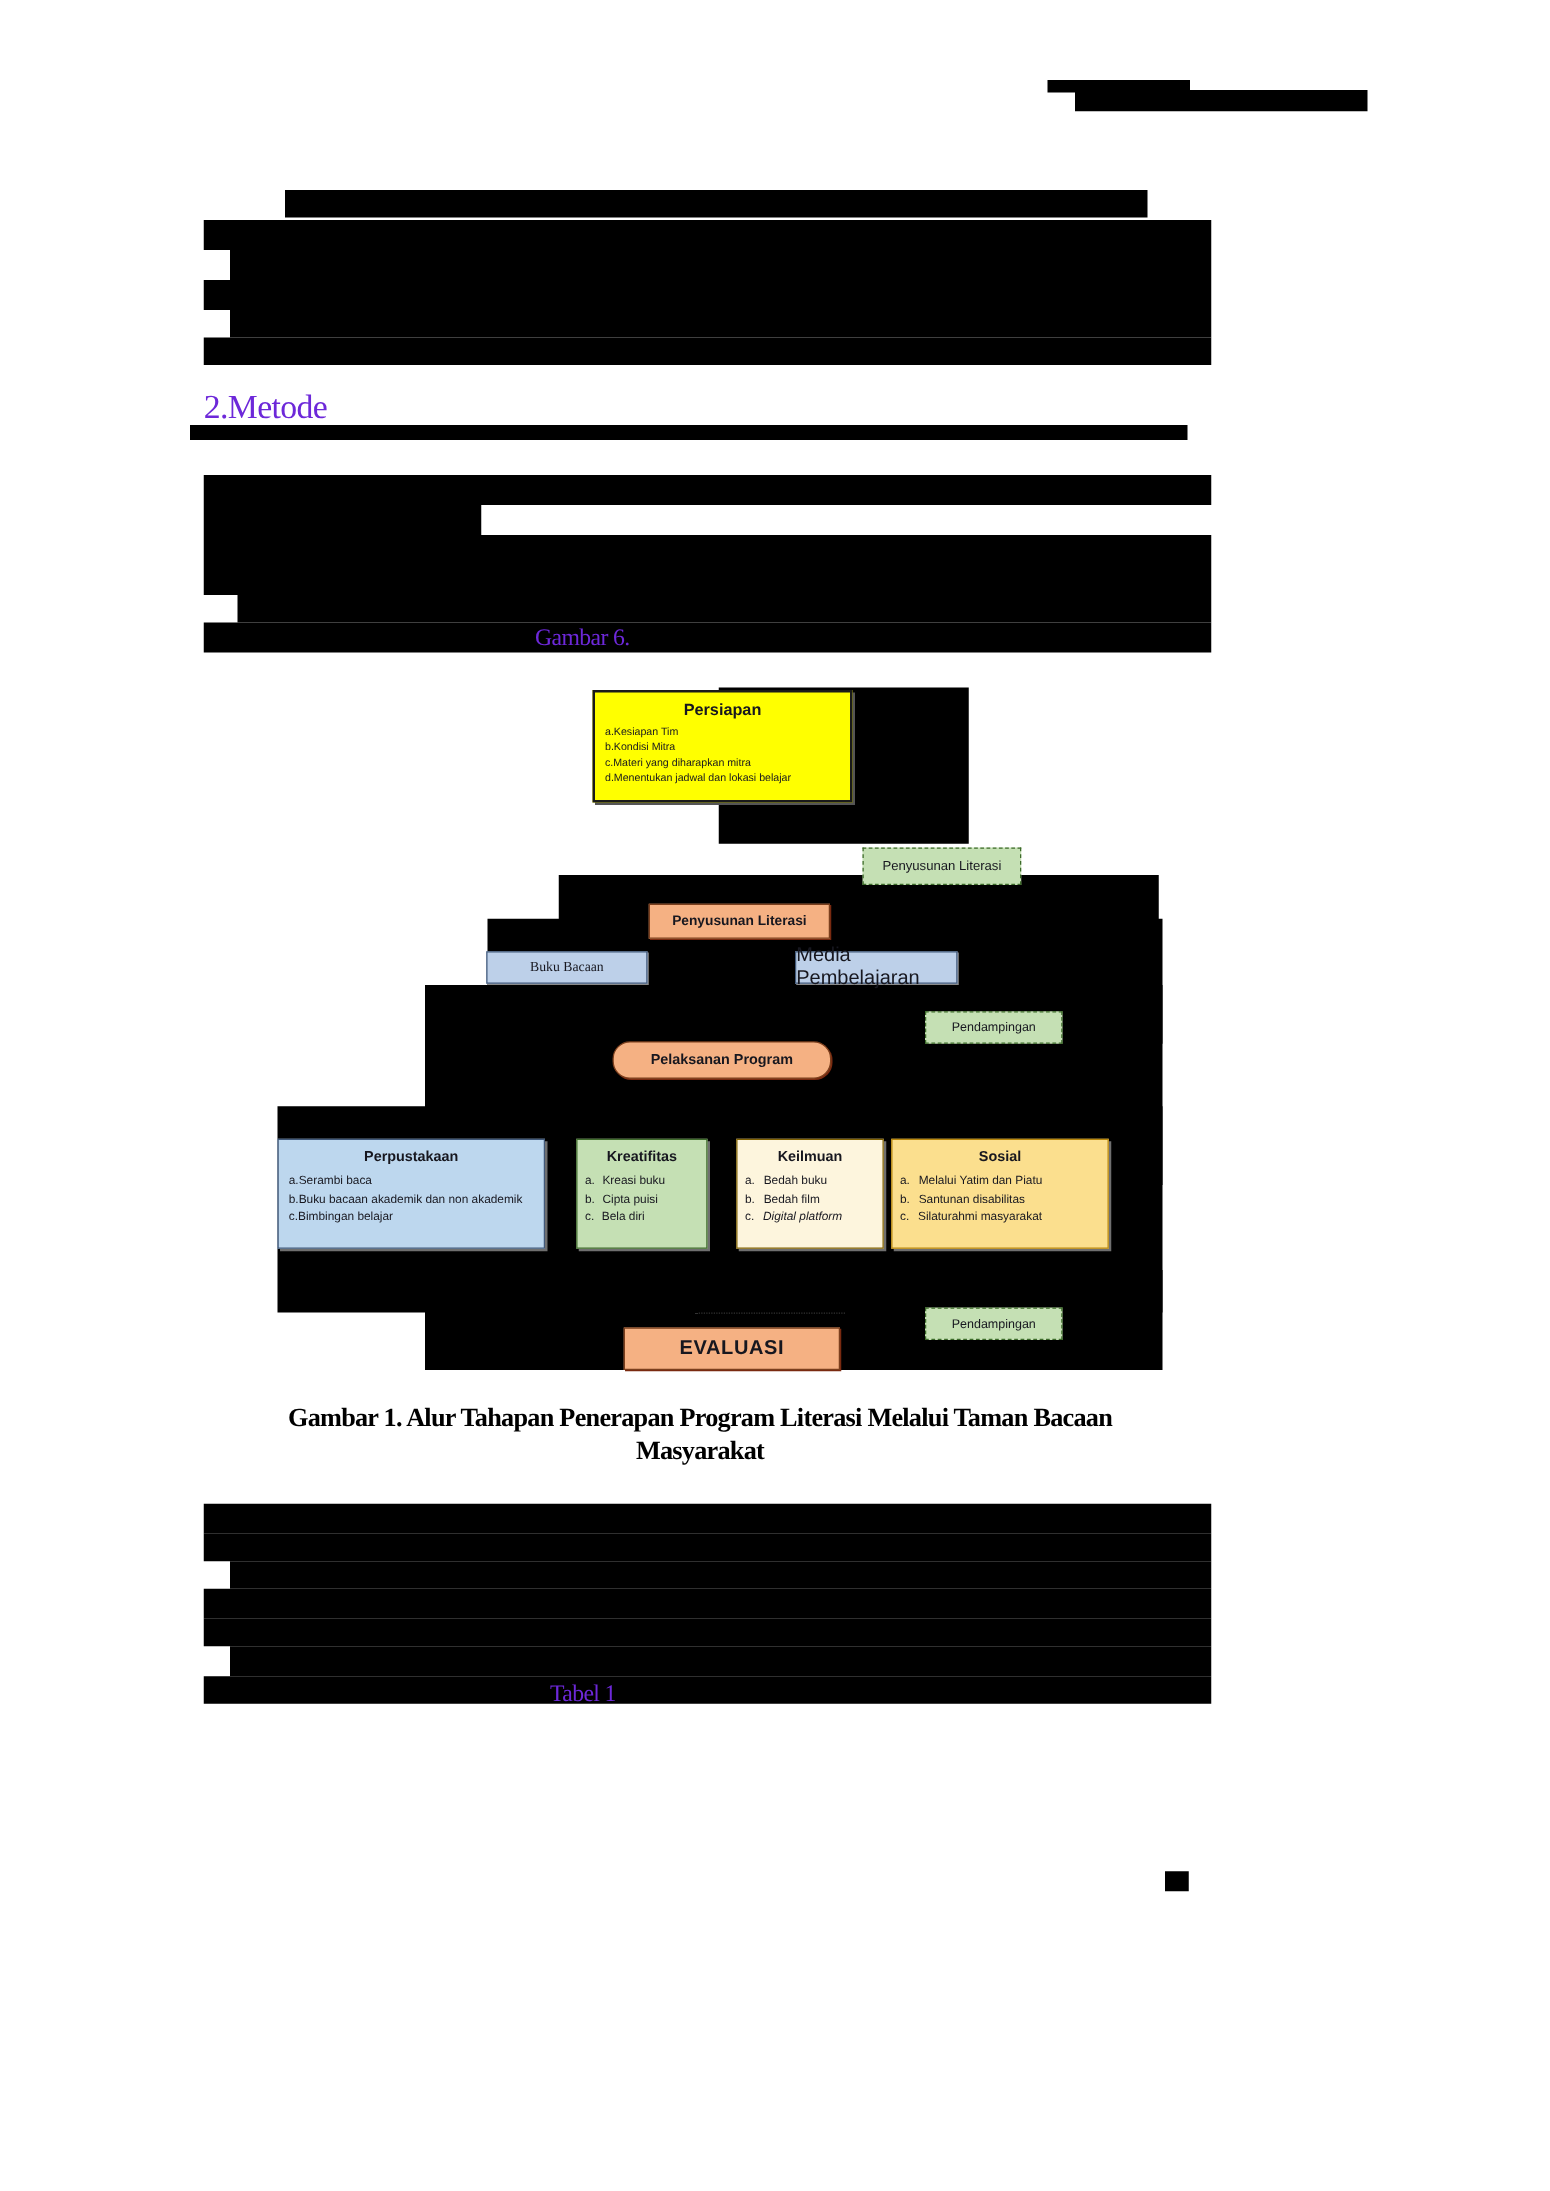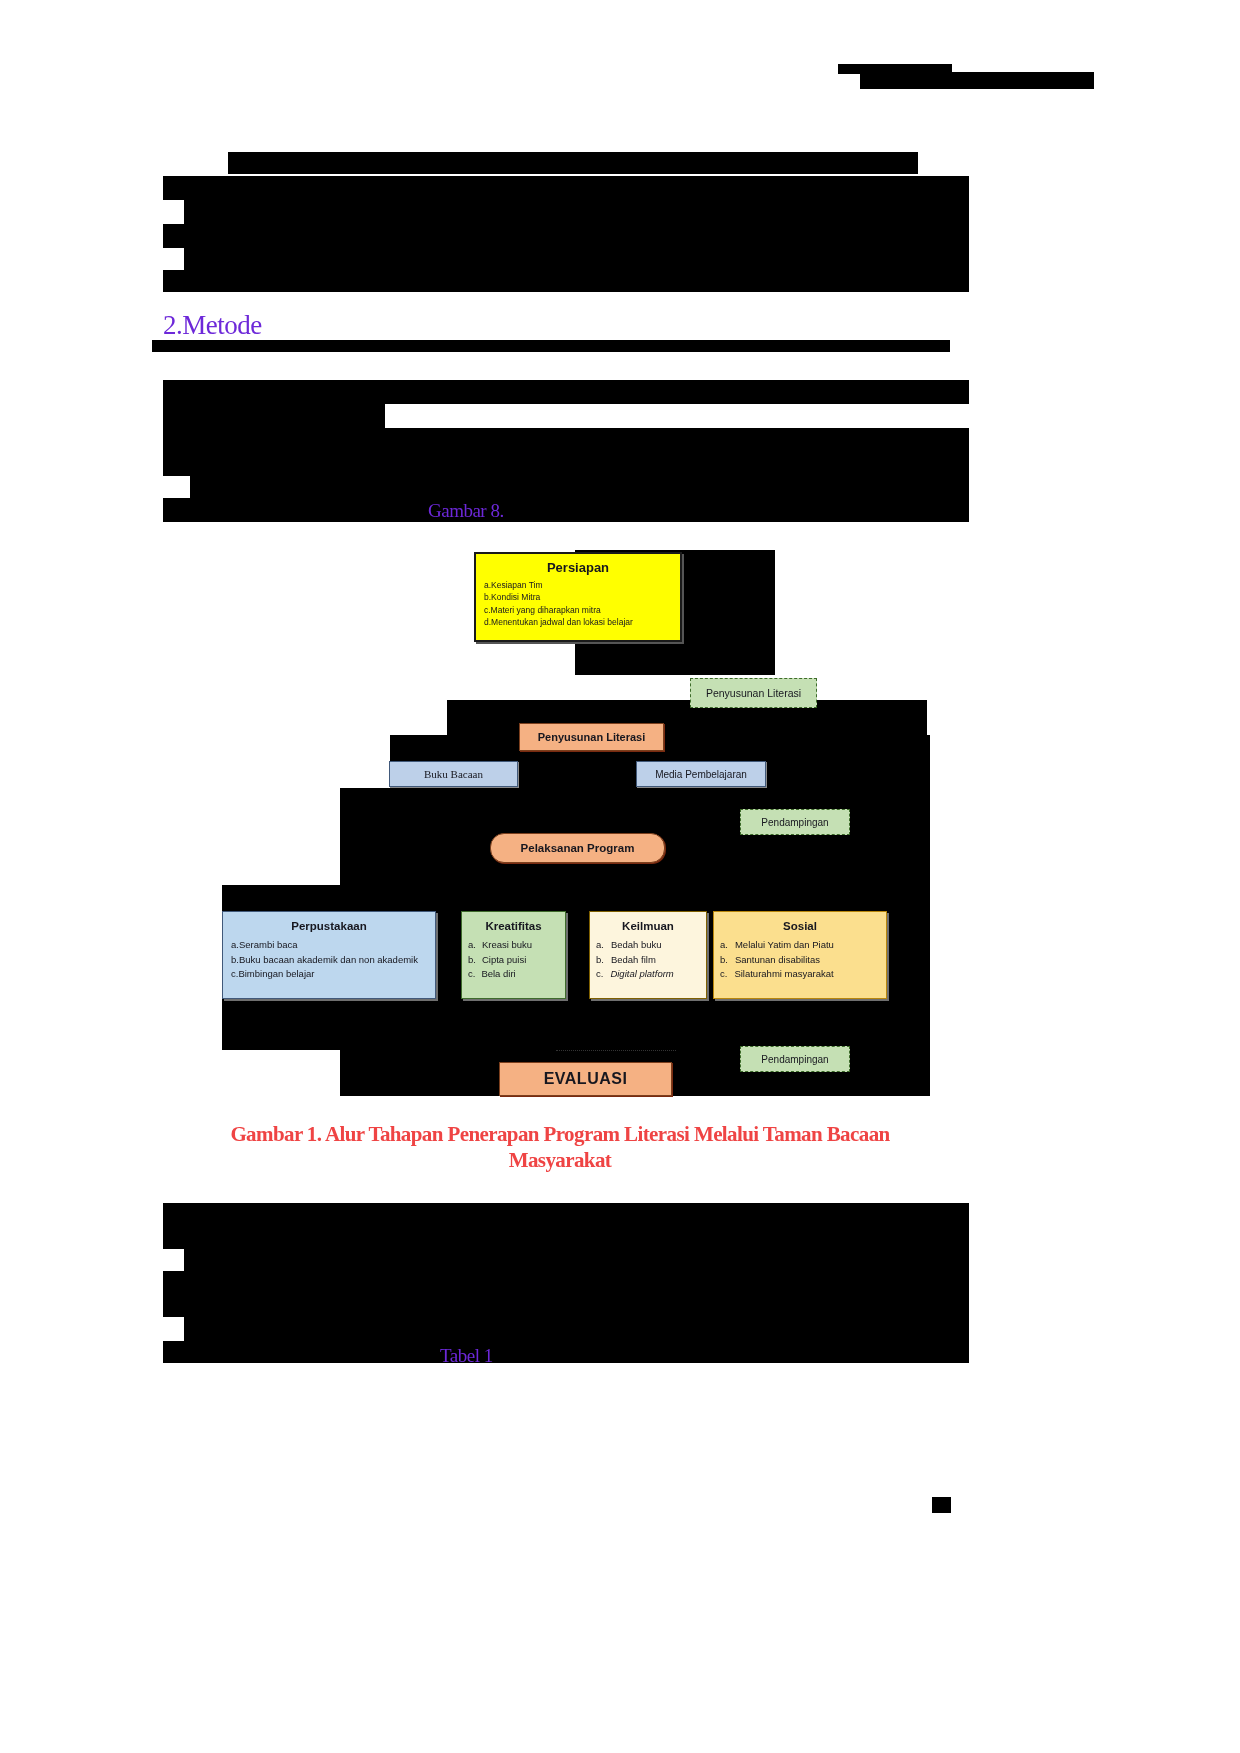--- a/index.html
+++ b/index.html
@@ -4,21 +4,21 @@
 <style>
   html,body{margin:0;padding:0;background:#ffffff;}
   body{width:1240px;height:1753px;position:relative;font-family:"Liberation Sans",sans-serif;overflow:hidden;}
   .page{position:absolute;inset:0;background:#fff;}
 
   
   .redact{position:absolute;background:#000;}
 
   .heading{position:absolute;color:#6d28d9;font-weight:normal;font-family:"Liberation Serif",serif;letter-spacing:-0.5px;}
 
-  .caption{position:absolute;color:#ef4444;font-weight:bold;font-family:"Liberation Serif",serif;
+  .caption{position:absolute;color:#000000;font-weight:bold;font-family:"Liberation Serif",serif;
            text-align:center;line-height:1.22;letter-spacing:-0.6px;}
 
   
   .fc{position:absolute;left:0;top:530;width:1240px;height:640px;}
   .node{position:absolute;box-sizing:border-box;font-family:"Liberation Sans",sans-serif;
         color:#17171f;}
   .node .ttl{font-weight:bold;text-align:center;display:block;}
   .node ul{margin:0;padding:0;list-style:none;}
   .node li{white-space:nowrap;}
 
@@ -52,21 +52,21 @@
   <div class="redact" style="left:152px;top:340px;width:798px;height:12px;"></div>
   <div class="heading" style="left:163px;top:310px;font-size:27px;">2.Metode</div>
 
   <div class="redact" style="left:163px;top:380px;width:806px;height:24px;"></div>
   <div class="redact" style="left:163px;top:404px;width:222px;height:24px;"></div>
   <div class="redact" style="left:163px;top:428px;width:806px;height:24px;"></div>
   <div class="redact" style="left:163px;top:452px;width:806px;height:24px;"></div>
   <div class="redact" style="left:190px;top:476px;width:779px;height:22px;"></div>
   <div class="redact" style="left:163px;top:498px;width:806px;height:24px;"></div>
 
-  <div class="heading" style="left:428px;top:500px;font-size:19px;">Gambar 8.</div>
+  <div class="heading" style="left:428px;top:500px;font-size:19px;">Gambar 6.</div>
 
   <div class="fc" style="top:530px;">
 
     <div class="redact" style="left:575px;top:20px;width:200px;height:125px;"></div>
     <div class="redact" style="left:447px;top:170px;width:480px;height:90px;"></div>
     <div class="redact" style="left:390px;top:205px;width:540px;height:100px;"></div>
     <div class="redact" style="left:340px;top:258px;width:590px;height:160px;"></div>
     <div class="redact" style="left:222px;top:355px;width:708px;height:165px;"></div>
     <div class="redact" style="left:340px;top:486px;width:590px;height:80px;"></div>
 
@@ -86,21 +86,21 @@
 
     <div class="node n-orange" style="left:519px;top:193px;width:145px;height:28px;display:flex;align-items:center;justify-content:center;">
       <span style="font-size:11px;font-weight:600;">Penyusunan  Literasi</span>
     </div>
 
     <div class="node n-blue" style="left:389px;top:231px;width:129px;height:26px;display:flex;align-items:center;justify-content:center;">
       <span style="font-size:11px;font-family:'Liberation Serif',serif;">Buku Bacaan</span>
     </div>
 
     <div class="node n-blue" style="left:636px;top:231px;width:130px;height:26px;display:flex;align-items:center;justify-content:center;">
-      <span style="font-size:10px;">Media Pembelajaran</span>
+      <span style="font-size:16px;">Media Pembelajaran</span>
     </div>
 
     <div class="node n-green-dash" style="left:740px;top:279px;width:110px;height:26px;display:flex;align-items:center;justify-content:center;">
       <span style="font-size:10px;">Pendampingan</span>
     </div>
 
     <div class="node n-orange" style="left:490px;top:303px;width:175px;height:30px;display:flex;align-items:center;justify-content:center;border-radius:14px;">
       <span style="font-size:11.5px;font-weight:600;">Pelaksanan Program</span>
     </div>
 

